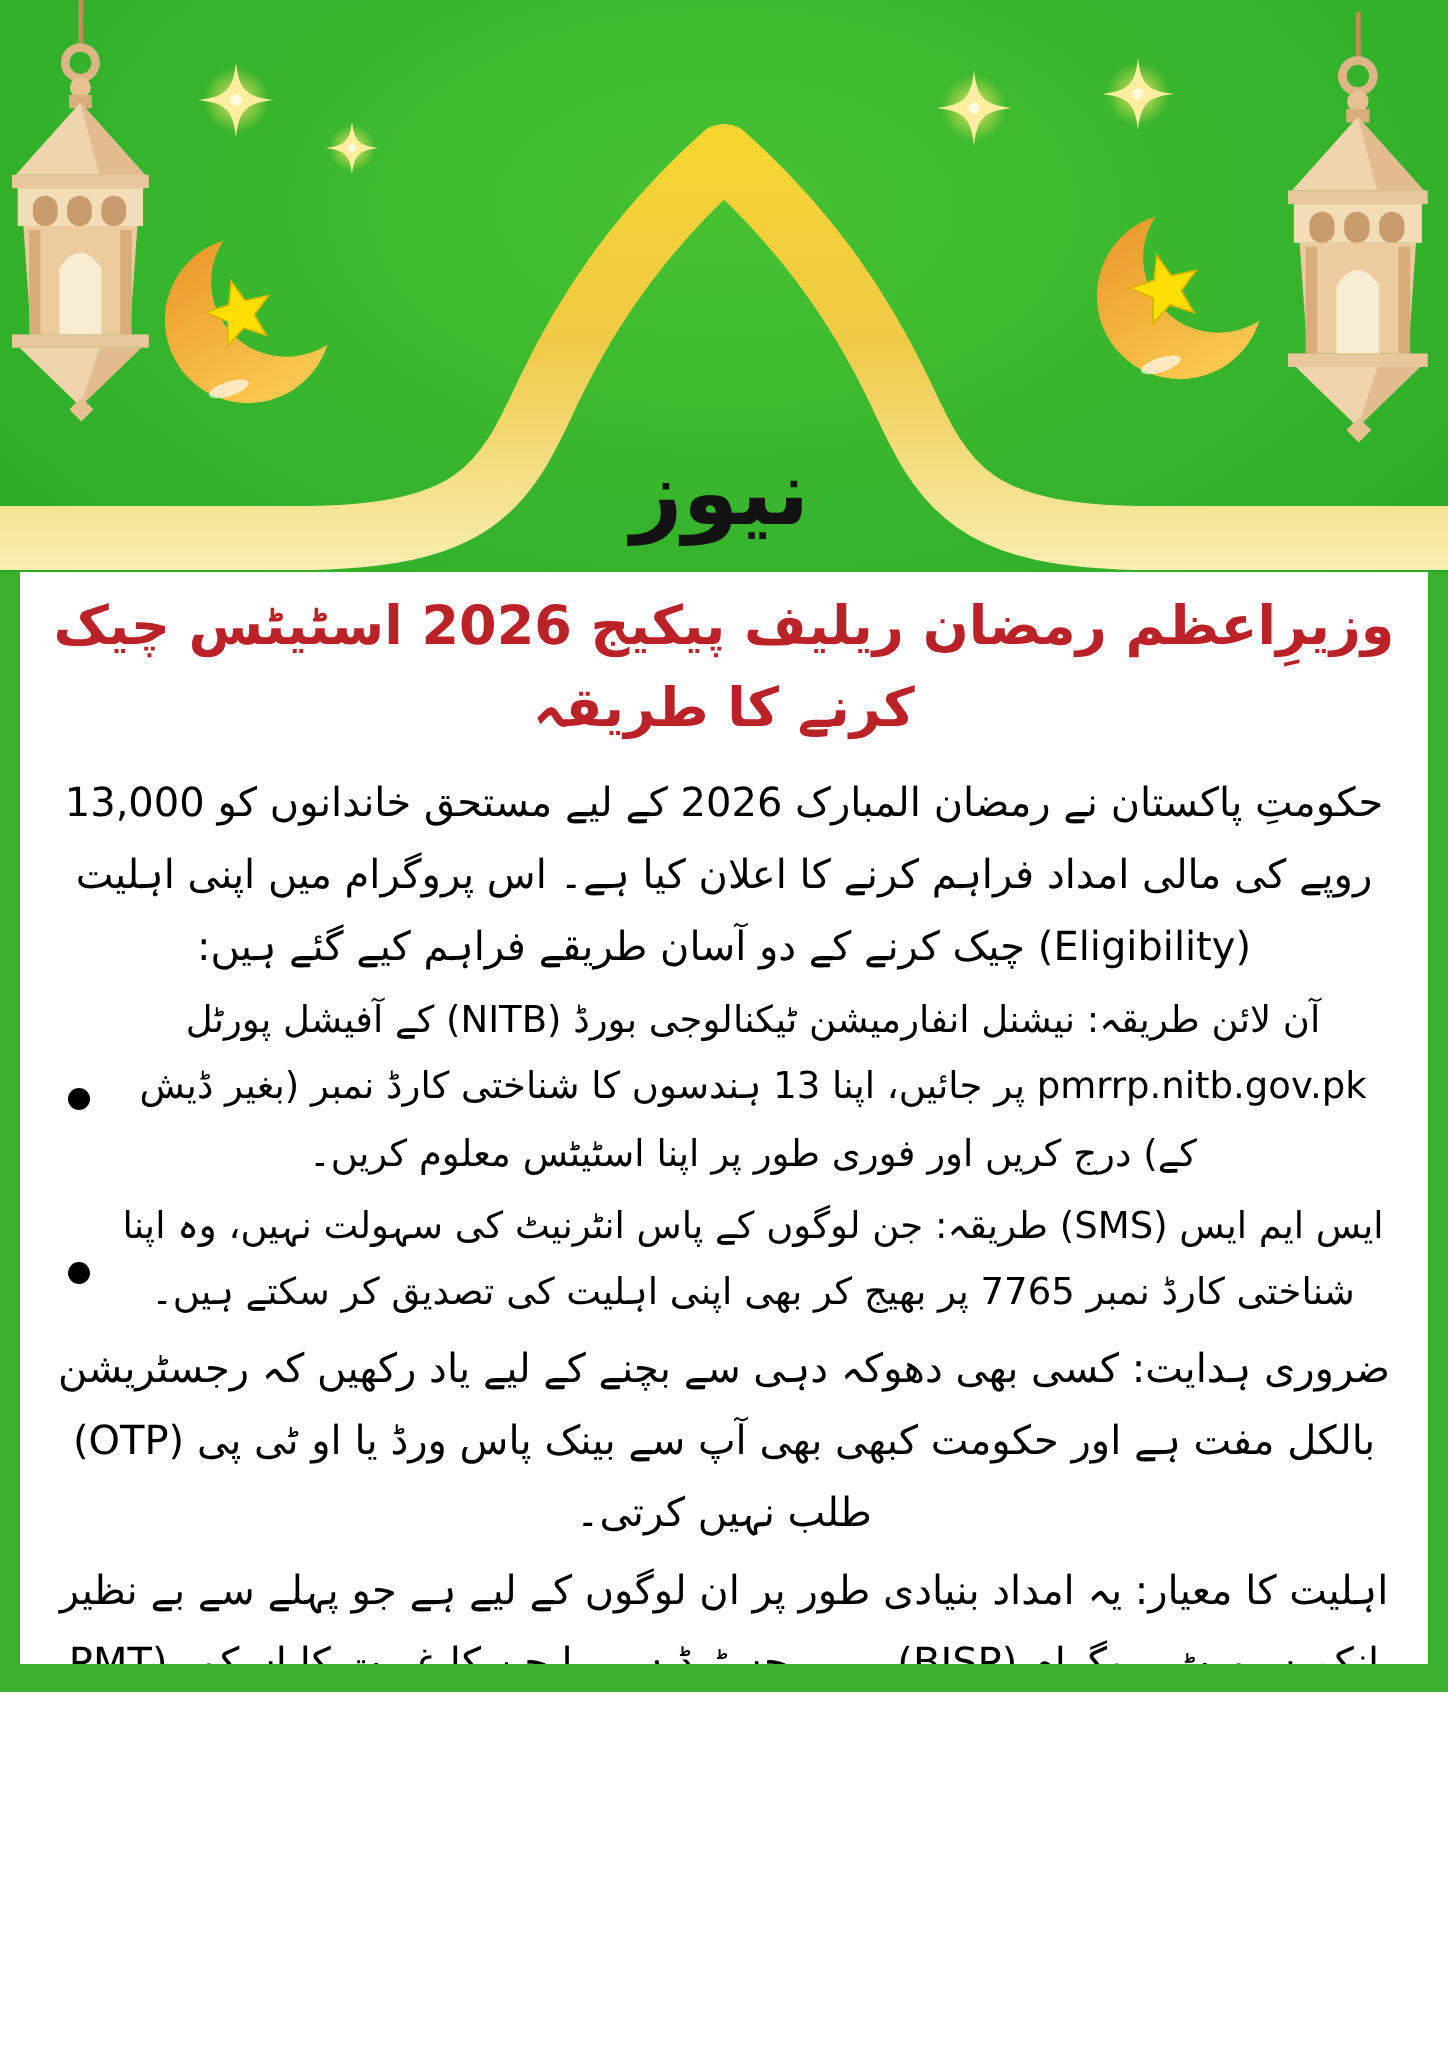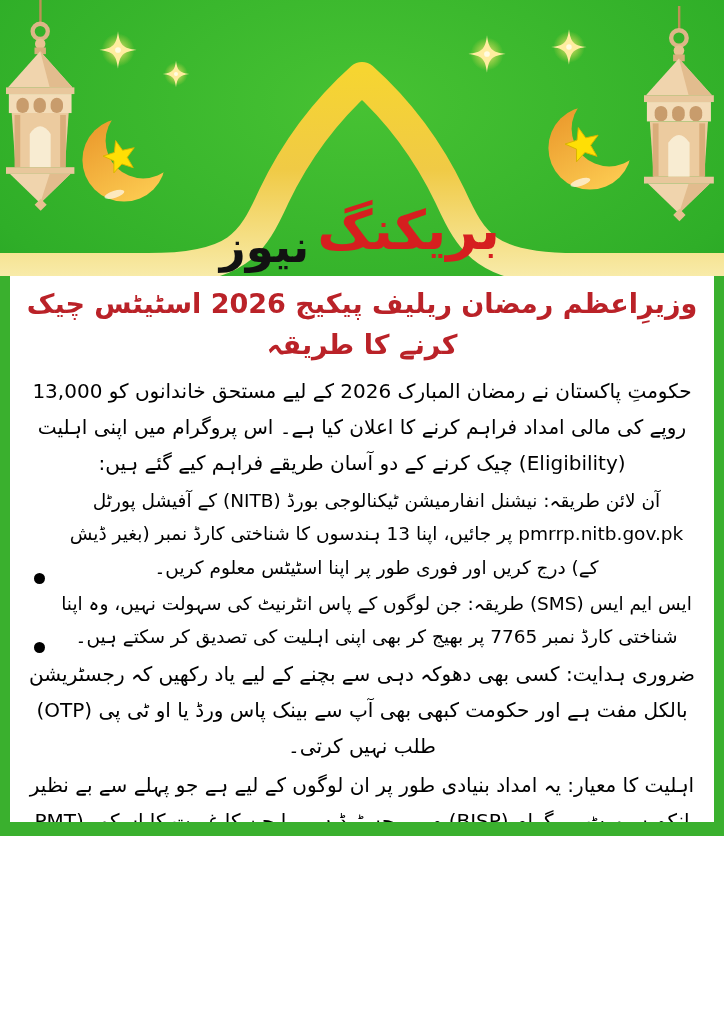--- a/index.html
+++ b/index.html
@@ -35,21 +35,21 @@
     line-height:1;
   }
   .bk-black {
     color:#121212;
     font-size:45px; font-weight:bold;
     line-height:1;
     margin-top:20px;
   }
   
   .bottom-section {
-    position:absolute; left:0; top:276px;
+    position:absolute; left:0; top:286px;
     width:724px; height:560px;
     background:#3ab02e;
   }
   .panel {
     position:absolute; left:10px; right:10px; top:0; bottom:14px;
     background:#ffffff;
     box-sizing:border-box;
     padding:6px 16px 4px 16px;
     overflow:hidden;
   }
@@ -65,21 +65,21 @@
   .para {
     margin:3px 0;
     direction:rtl;
     text-align:center;
     color:#000000;
     font-size:20px;
     line-height:1.8;
   }
   .bullet {
     display:flex;
-    align-items:flex-end;
+    align-items:center;
     margin:3px 0;
   }
   .dot {
     flex:0 0 auto;
     width:11px; height:11px;
     border-radius:50%;
     background:#000;
     margin:12px 10px 0 8px;
   }
   .bullet-text {
@@ -167,21 +167,20 @@
       </g>
       <use href="#star" transform="translate(583,145) rotate(-15) scale(0.9)"></use>
 
       <use href="#sparkle" transform="translate(118,50) scale(1.1)"></use>
       <use href="#sparkle" transform="translate(176,74) scale(0.78)"></use>
       <use href="#sparkle" transform="translate(487,54) scale(1.1)"></use>
       <use href="#sparkle" transform="translate(569,47) scale(1.05)"></use>
     </svg>
 
     <div class="breaking">
-      <span class="bk-red">بریکنگ</span>
       <span class="bk-black">نیوز</span>
     </div>
   </div>
 
   <div class="bottom-section">
     <div class="panel">
 
       <h1 class="headline">وزیرِاعظم رمضان ریلیف پیکیج 2026 اسٹیٹس چیک کرنے کا طریقہ</h1>
 
       <p class="para">حکومتِ پاکستان نے رمضان المبارک 2026 کے لیے مستحق خاندانوں کو 13,000 روپے کی مالی امداد فراہم کرنے کا اعلان کیا ہے۔ اس پروگرام میں اپنی اہلیت (Eligibility) چیک کرنے کے دو آسان طریقے فراہم کیے گئے ہیں:</p>

